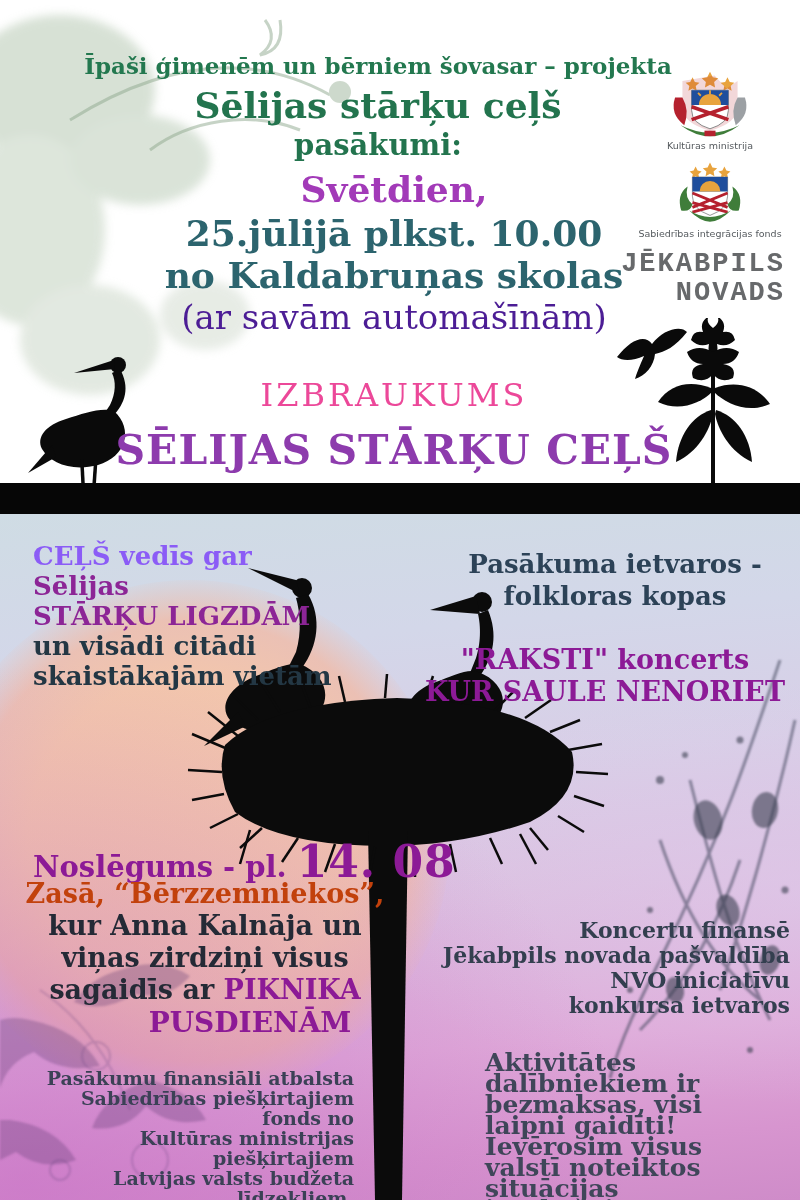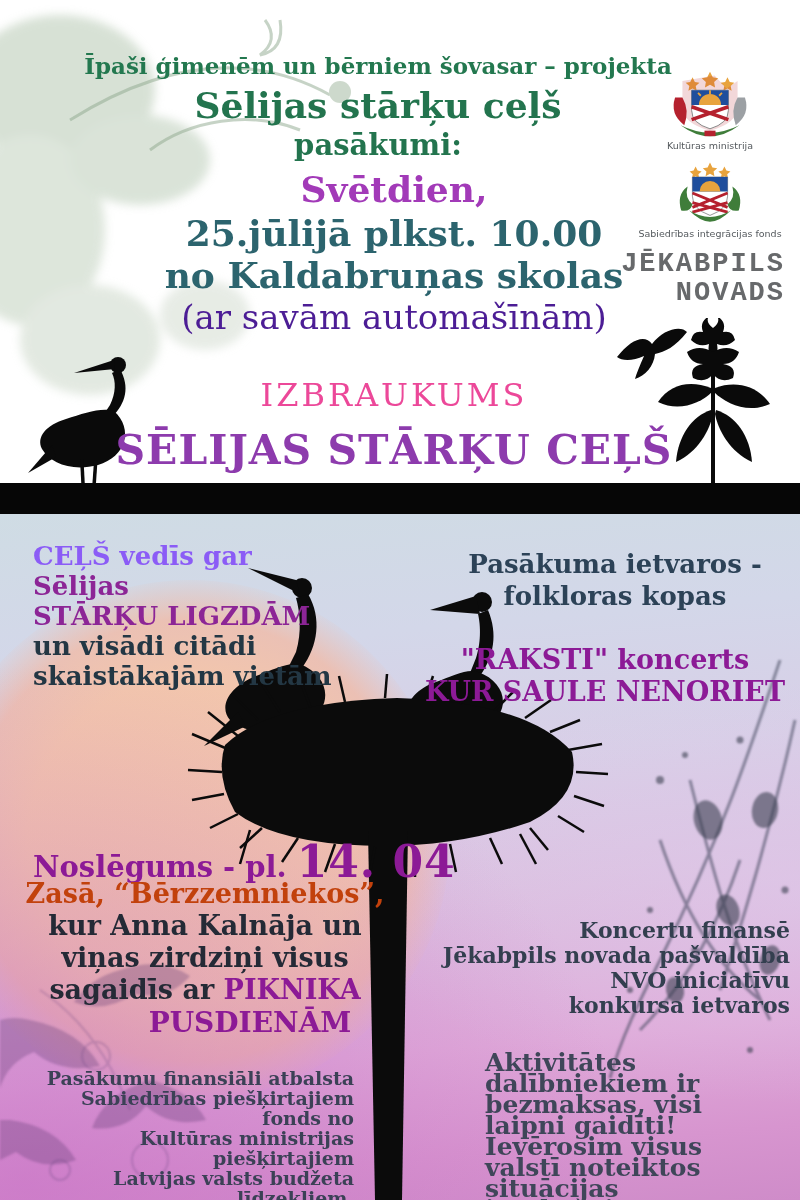--- a/index.html
+++ b/index.html
@@ -281,21 +281,21 @@
     <div>Pasākuma ietvaros -</div>
     <div>folkloras kopas</div>
   </div>
   <div class="abs ctr evt34">
     <div>"RAKSTI" koncerts</div>
     <div>KUR SAULE NENORIET</div>
   </div>
 
   <div class="abs close1">
     <span class="small">Noslēgums - pl.</span>
-    <span class="big">14. 04</span>
+    <span class="big">14. 08</span>
   </div>
   <div class="abs ctr close2">Zasā, “Bērzzemniekos”,</div>
   <div class="abs ctr close3">kur Anna Kalnāja un</div>
   <div class="abs ctr close4">viņas zirdziņi visus</div>
   <div class="abs ctr close5">
     <span>sagaidīs ar </span><span class="p">PIKNIKA</span>
   </div>
   <div class="abs ctr close6">PUSDIENĀM</div>
 
   <div class="abs rgt fin-con">

